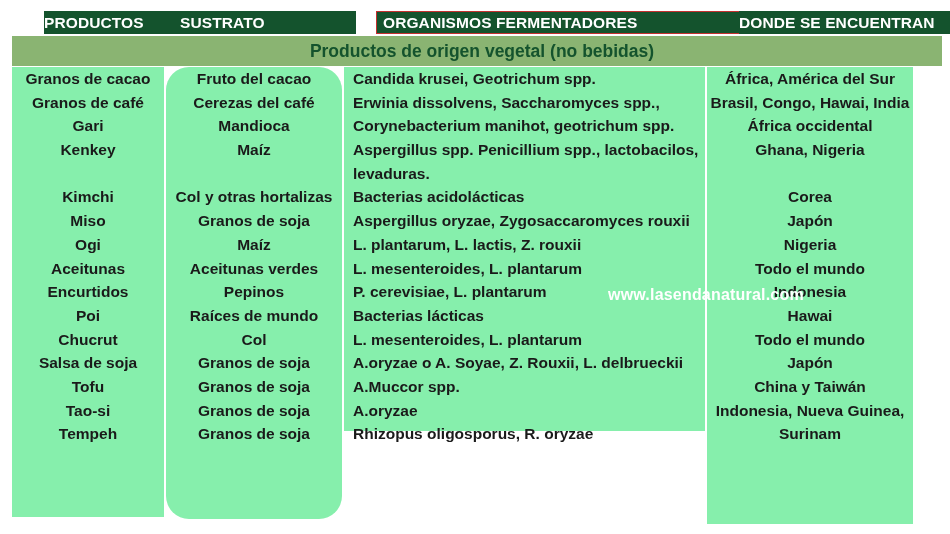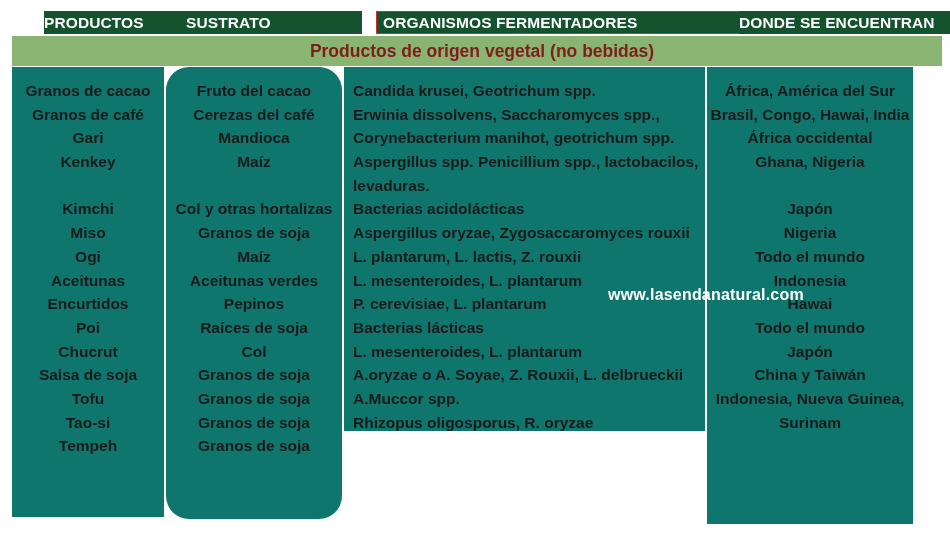--- a/index.html
+++ b/index.html
@@ -8,40 +8,40 @@
     font-family: "Liberation Sans", "DejaVu Sans", sans-serif;
   }
   .hdr {
     position: absolute; top: 11px; height: 23px; background: #14532d;
     color: #ffffff; font-weight: bold; font-size: 15.5px; line-height: 24px;
     text-align: left; box-sizing: border-box; letter-spacing: 0.1px; margin-left: 32px;
   }
   .hdr.c3 { border: 1px solid #C4302F; line-height: 22px; padding-left: 6px; }
   .band {
     position: absolute; left: 12px; top: 36px; width: 930px; height: 30px;
-    background: #8AB472; color: #7f1d1d; font-weight: bold; font-size: 17.5px;
+    background: #8AB472; color: #14532d; font-weight: bold; font-size: 17.5px;
     line-height: 30px; text-align: center; box-sizing: border-box; padding-left: 10px;
   }
   .col {
-    position: absolute; top: 67px; background: #0f766e; box-sizing: border-box;
-    color: #1a1a1a; font-weight: bold; font-size: 15.5px; padding-top: 12px;
+    position: absolute; top: 67px; background: #86efac; box-sizing: border-box;
+    color: #1a1a1a; font-weight: bold; font-size: 15.5px; 
   }
   .col .line { height: 23.7px; line-height: 23.7px; white-space: nowrap; }
   .col.center .line { text-align: center; }
   .col.left .line { text-align: left; padding-left: 9px; }
   .watermark {
     position: absolute; left: 608px; top: 288px; color: #ffffff; font-weight: bold;
     font-size: 16px; line-height: 14px; letter-spacing: 0.2px; white-space: nowrap;
   }
 </style>
 </head>
 <body>
 
 <div class="hdr c1" style="left:12px;width:152px;">PRODUCTOS</div>
-<div class="hdr c2" style="left:154px;width:176px;">SUSTRATO</div>
+<div class="hdr c2" style="left:148px;width:176px;">SUSTRATO</div>
 <div class="hdr c3" style="left:344px;width:385px;">ORGANISMOS FERMENTADORES</div>
 <div class="hdr c4" style="left:707px;width:235px;">DONDE SE ENCUENTRAN</div>
 
 <div class="band">Productos de origen vegetal (no bebidas)</div>
 
 <div class="col center" style="left:12px;width:152px;height:450px;">
   <div class="line">Granos de cacao</div>
   <div class="line">Granos de café</div>
   <div class="line">Gari</div>
   <div class="line">Kenkey</div>
@@ -63,21 +63,21 @@
   <div class="line">Fruto del cacao</div>
   <div class="line">Cerezas del café</div>
   <div class="line">Mandioca</div>
   <div class="line">Maíz</div>
   <div class="line"></div>
   <div class="line">Col y otras hortalizas</div>
   <div class="line">Granos de soja</div>
   <div class="line">Maíz</div>
   <div class="line">Aceitunas verdes</div>
   <div class="line">Pepinos</div>
-  <div class="line">Raíces de soja</div>
+  <div class="line">Raíces de mundo</div>
   <div class="line">Col</div>
   <div class="line">Granos de soja</div>
   <div class="line">Granos de soja</div>
   <div class="line">Granos de soja</div>
   <div class="line">Granos de soja</div>
 </div>
 
 <div class="col left" style="left:344px;width:361px;height:364px;">
   <div class="line">Candida krusei, Geotrichum spp.</div>
   <div class="line">Erwinia dissolvens, Saccharomyces spp.,</div>
@@ -86,29 +86,31 @@
   <div class="line">levaduras.</div>
   <div class="line">Bacterias acidolácticas</div>
   <div class="line">Aspergillus oryzae, Zygosaccaromyces rouxii</div>
   <div class="line">L. plantarum, L. lactis, Z. rouxii</div>
   <div class="line">L. mesenteroides, L. plantarum</div>
   <div class="line">P. cerevisiae, L. plantarum</div>
   <div class="line">Bacterias lácticas</div>
   <div class="line">L. mesenteroides, L. plantarum</div>
   <div class="line">A.oryzae o A. Soyae, Z. Rouxii, L. delbrueckii</div>
   <div class="line">A.Muccor spp.</div>
+  <div class="line">A.oryzae</div>
   <div class="line">Rhizopus oligosporus, R. oryzae</div>
 </div>
 
 <div class="col center" style="left:707px;width:206px;height:457px;">
   <div class="line">África, América del Sur</div>
   <div class="line">Brasil, Congo, Hawai, India</div>
   <div class="line">África occidental</div>
   <div class="line">Ghana, Nigeria</div>
   <div class="line"></div>
+  <div class="line">Corea</div>
   <div class="line">Japón</div>
   <div class="line">Nigeria</div>
   <div class="line">Todo el mundo</div>
   <div class="line">Indonesia</div>
   <div class="line">Hawai</div>
   <div class="line">Todo el mundo</div>
   <div class="line">Japón</div>
   <div class="line">China y Taiwán</div>
   <div class="line">Indonesia, Nueva Guinea,</div>
   <div class="line">Surinam</div>

